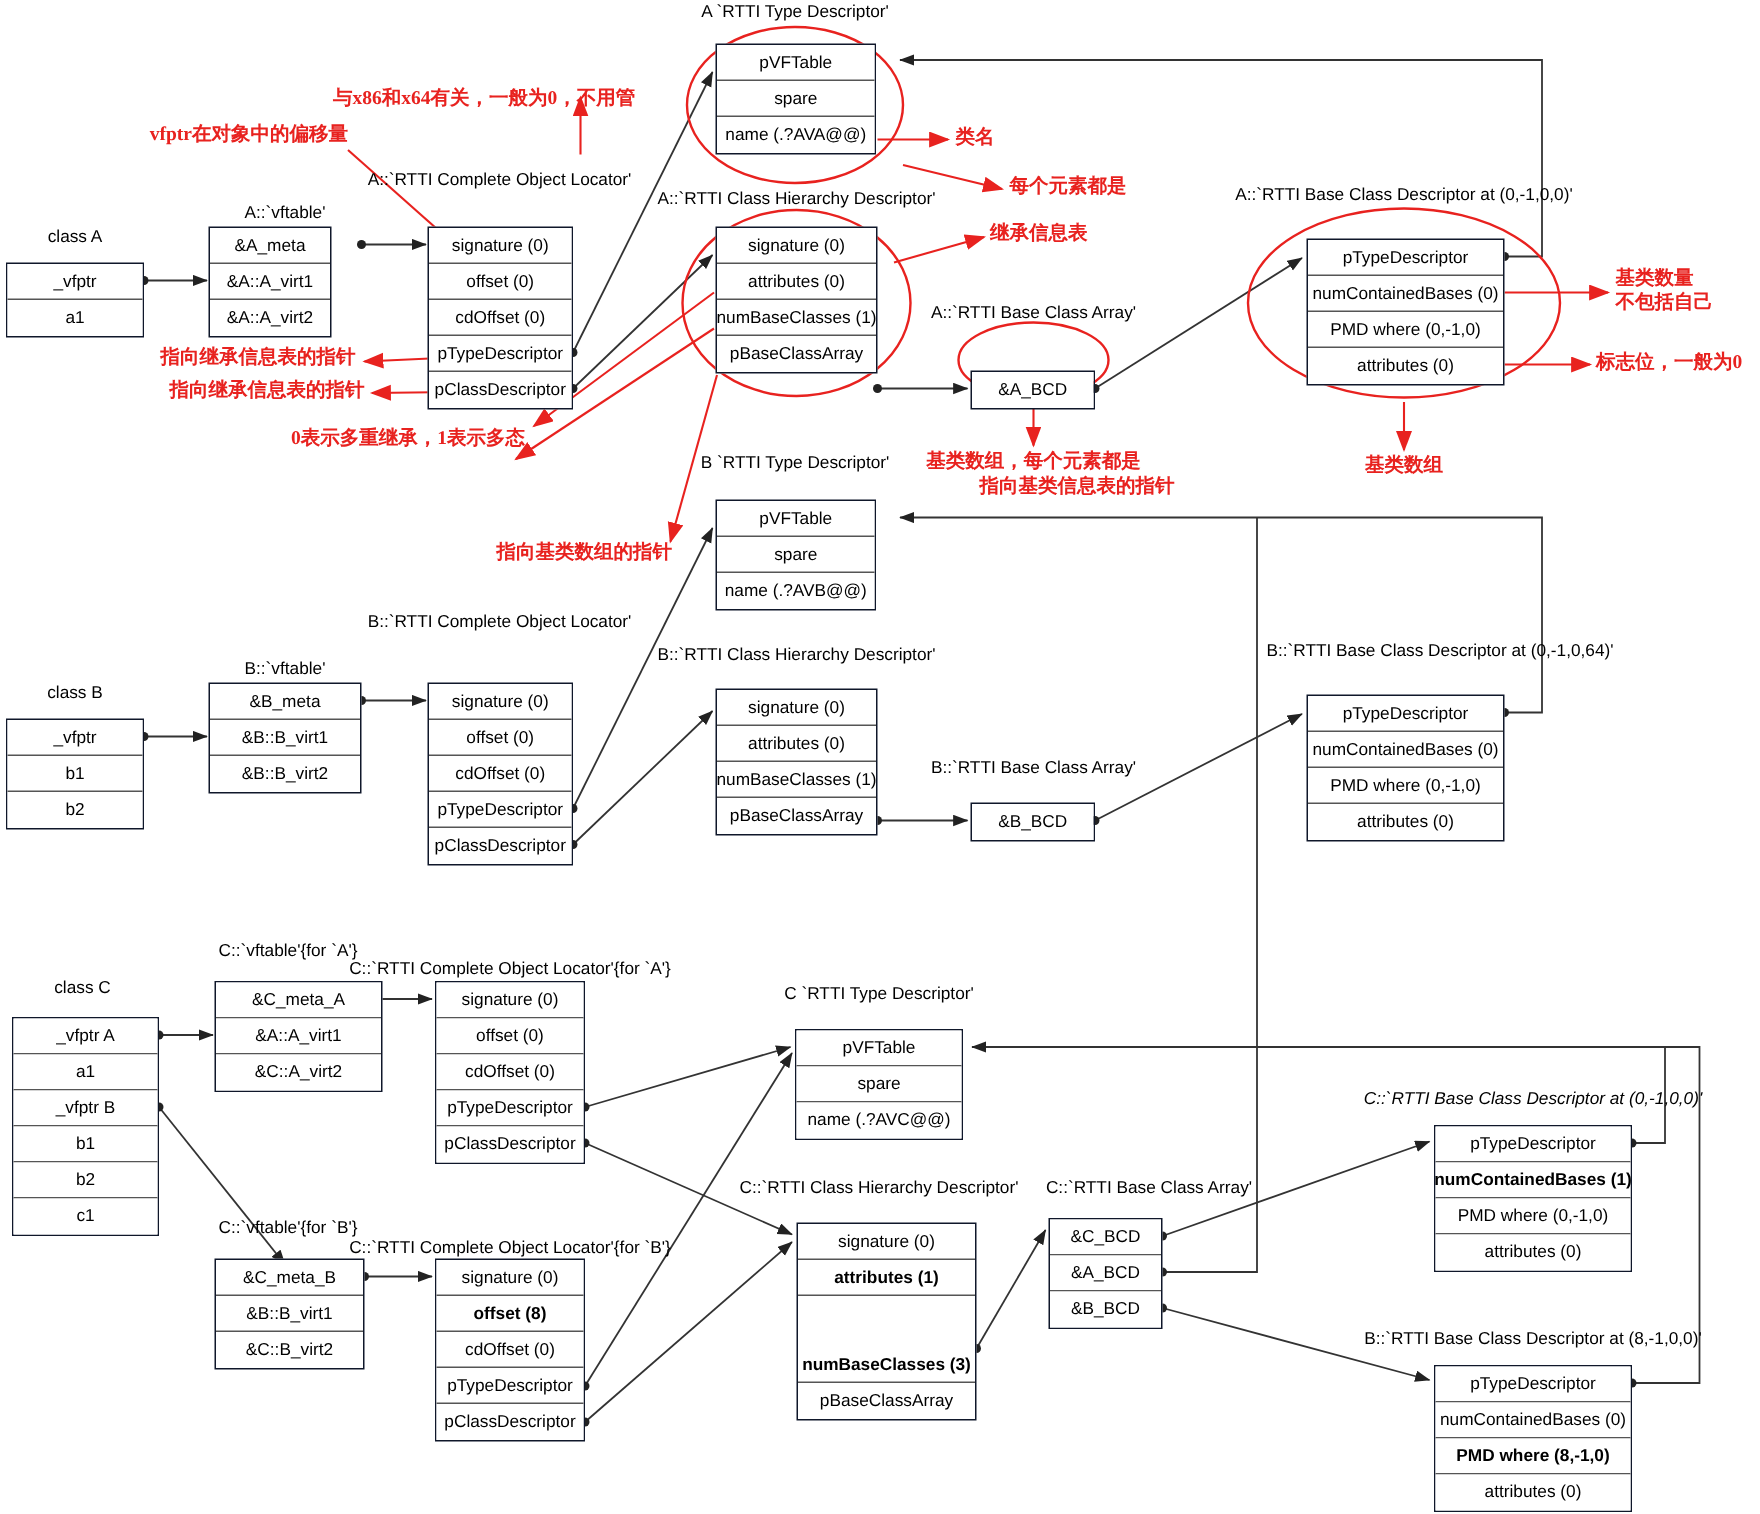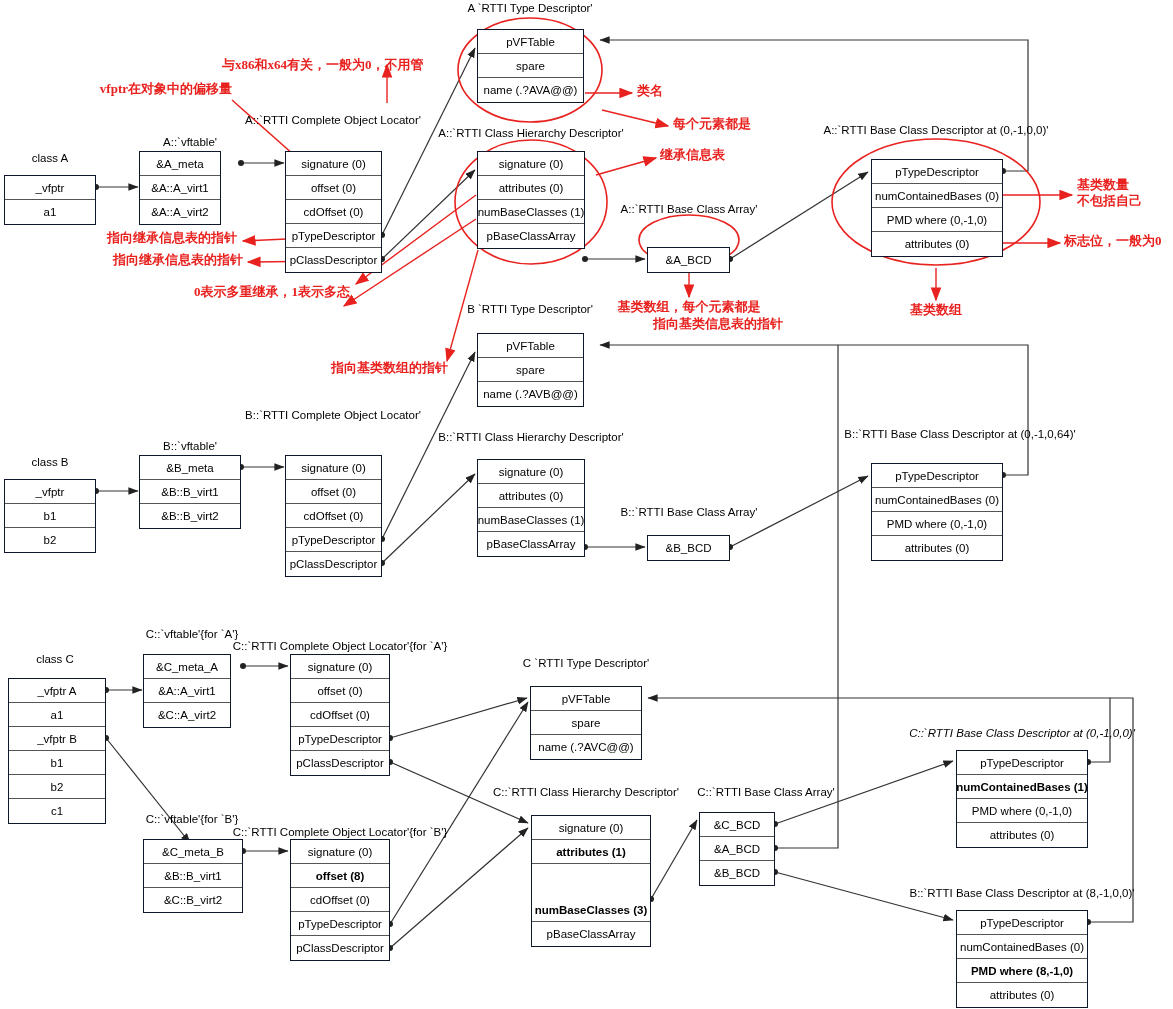--- a/index.html
+++ b/index.html
@@ -285,21 +285,21 @@
     </div>
 
   <div class="box" style="left:8px;top:678px;width:98px;">
       <div class="row" style="height: 24px;">_vfptr A</div>
       <div class="row" style="height: 24px;">a1</div>
       <div class="row" style="height: 24px;">_vfptr B</div>
       <div class="row" style="height: 24px;">b1</div>
       <div class="row" style="height: 24px;">b2</div>
       <div class="row" style="height: 24px;">c1</div>
     </div>
-  <div class="box" style="left:143px;top:654px;width:88px;">
+  <div class="box" style="left:143px;top:654px;width:112px;">
       <div class="row" style="height: 24px;">&amp;C_meta_A</div>
       <div class="row" style="height: 24px;">&amp;A::A_virt1</div>
       <div class="row" style="height: 24px;">&amp;C::A_virt2</div>
     </div>
   <div class="box" style="left:290px;top:654px;width:100px;">
       <div class="row" style="height: 24px;">signature (0)</div>
       <div class="row" style="height: 24px;">offset (0)</div>
       <div class="row" style="height: 24px;">cdOffset (0)</div>
       <div class="row" style="height: 24px;">pTypeDescriptor</div>
       <div class="row" style="height: 24px;">pClassDescriptor</div>

